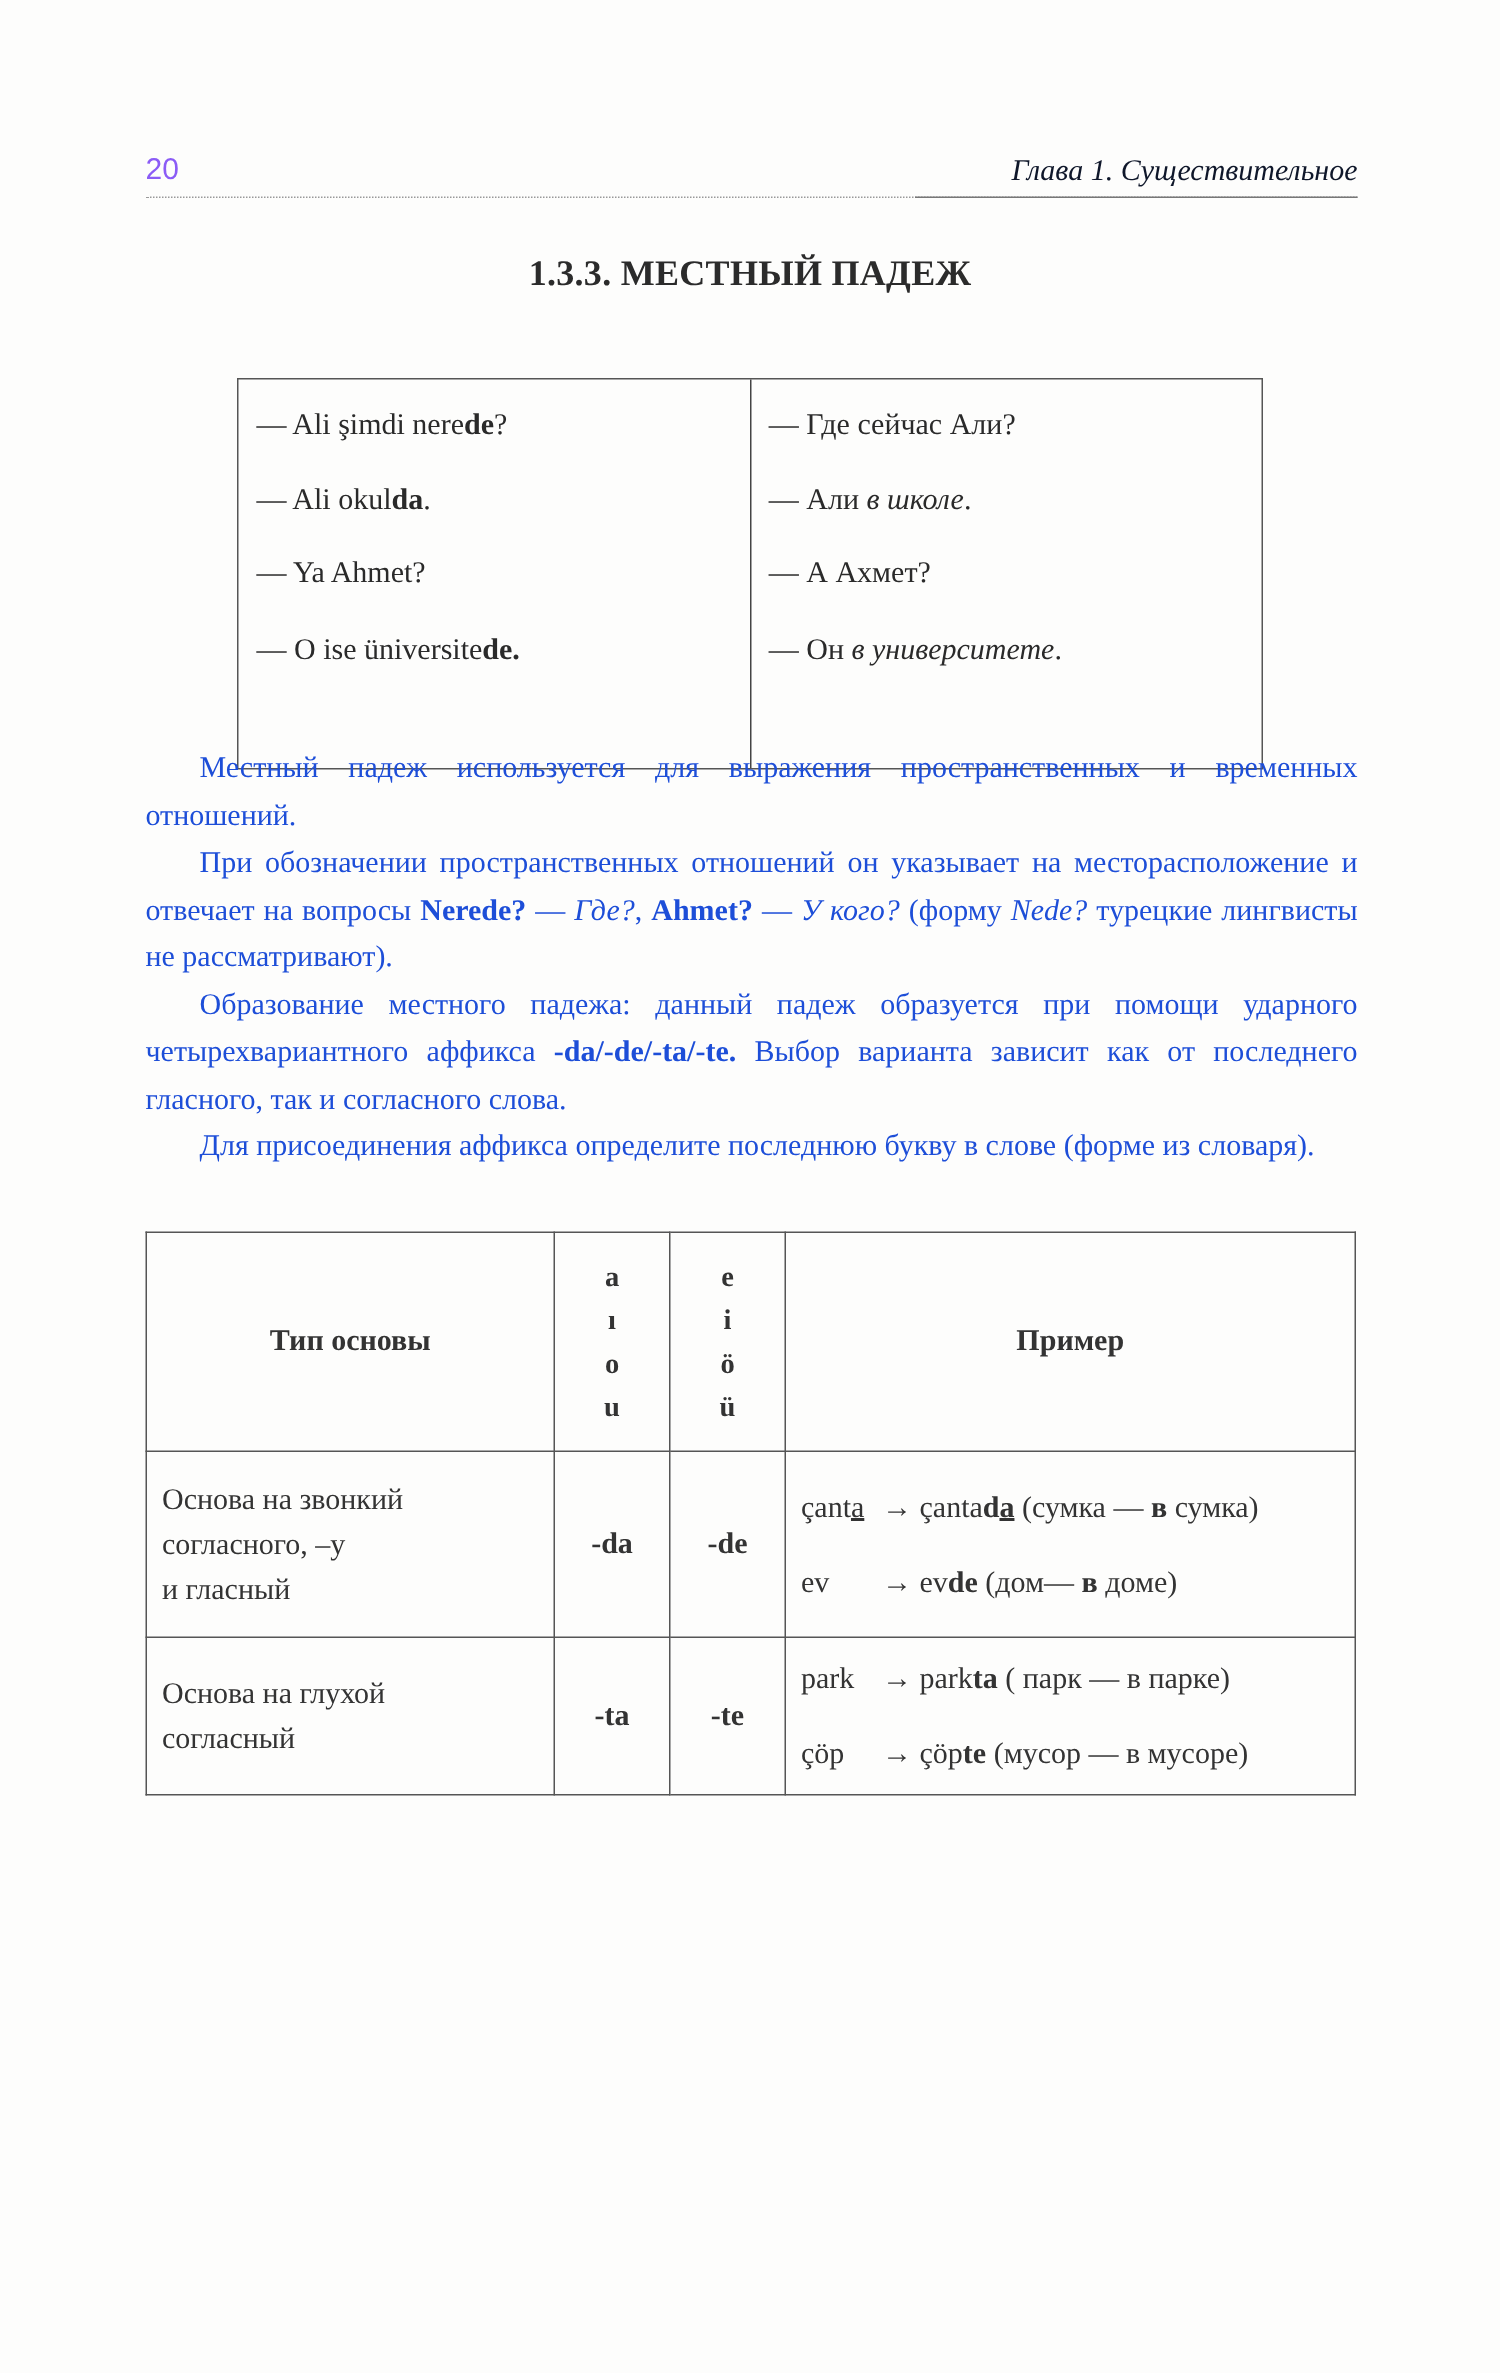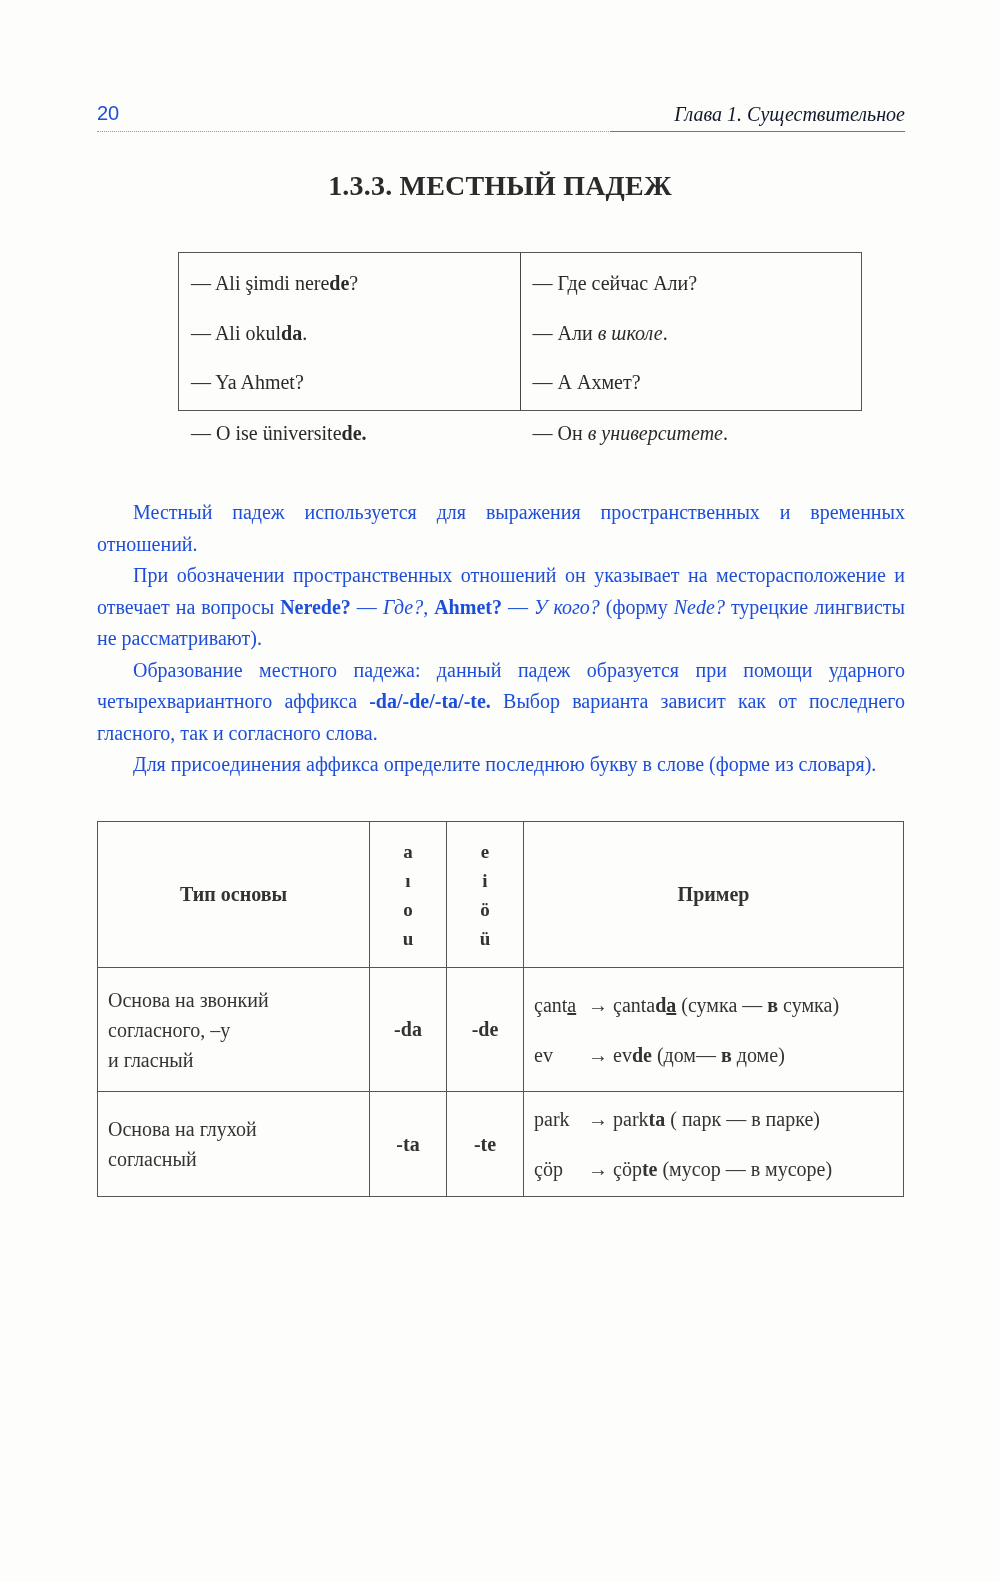--- a/index.html
+++ b/index.html
@@ -2,28 +2,28 @@
 <html><head>
 <meta charset="utf-8">
 <style>
   html, body { margin: 0; padding: 0; }
   body {
     width: 1000px; height: 1582px; position: relative; overflow: hidden;
     background: #fdfdfc; color: #2a2a2a;
     font-family: "Liberation Serif", "DejaVu Serif", serif;
   }
   .abs { position: absolute; }
-  #page-num { left: 97px; top: 102px; font-family: "Liberation Sans", "DejaVu Sans", sans-serif; font-size: 20px; color: #1d4ed8; }
+  #page-num { left: 97px; top: 102px; font-family: "Liberation Sans", "DejaVu Sans", sans-serif; font-size: 20px; color: #8b5cf6; }
   #running-head { right: 95px; top: 103px; font-style: italic; font-size: 20px; color: #0f172a; }
   #head-rule { left: 97px; width: 808px; top: 131px; height: 0; border-top: 1px dotted #999; }
   #head-rule-solid { left: 610px; width: 295px; top: 131px; height: 0; border-top: 1px solid #777; }
-  #section-title { left: 0; width: 1000px; top: 170px; text-align: center; font-weight: bold; font-size: 28px; color: #2b2b2b; letter-spacing: 0.2px; }
+  #section-title { left: 0; width: 1000px; top: 170px; text-align: center; font-weight: bold; font-size: 24px; color: #2b2b2b; letter-spacing: 0.2px; }
 
   
-  #dialog-table { left: 158px; top: 252px; width: 684px; height: 159px; border: 1.5px solid #555; box-sizing: border-box; display: flex; margin-left: 20px; }
+  #dialog-table { left: 158px; top: 252px; width: 684px; height: 261px; border: 1.5px solid #555; box-sizing: border-box; display: flex; }
   .dcol { flex: 1; position: relative; }
   .dcol + .dcol { border-left: 1.5px solid #444; }
   .dline { position: absolute; left: 12px; font-size: 20px; white-space: nowrap; }
   .dline b { font-weight: bold; }
   .dline i { font-style: italic; }
 
   
   #body-text { left: 97px; top: 497px; width: 808px; font-size: 20px; line-height: 31.5px; text-align: justify; color: #1d4ed8; }
   #body-text p { margin: 0; text-indent: 36px; }
   #body-text b { font-weight: bold; }

